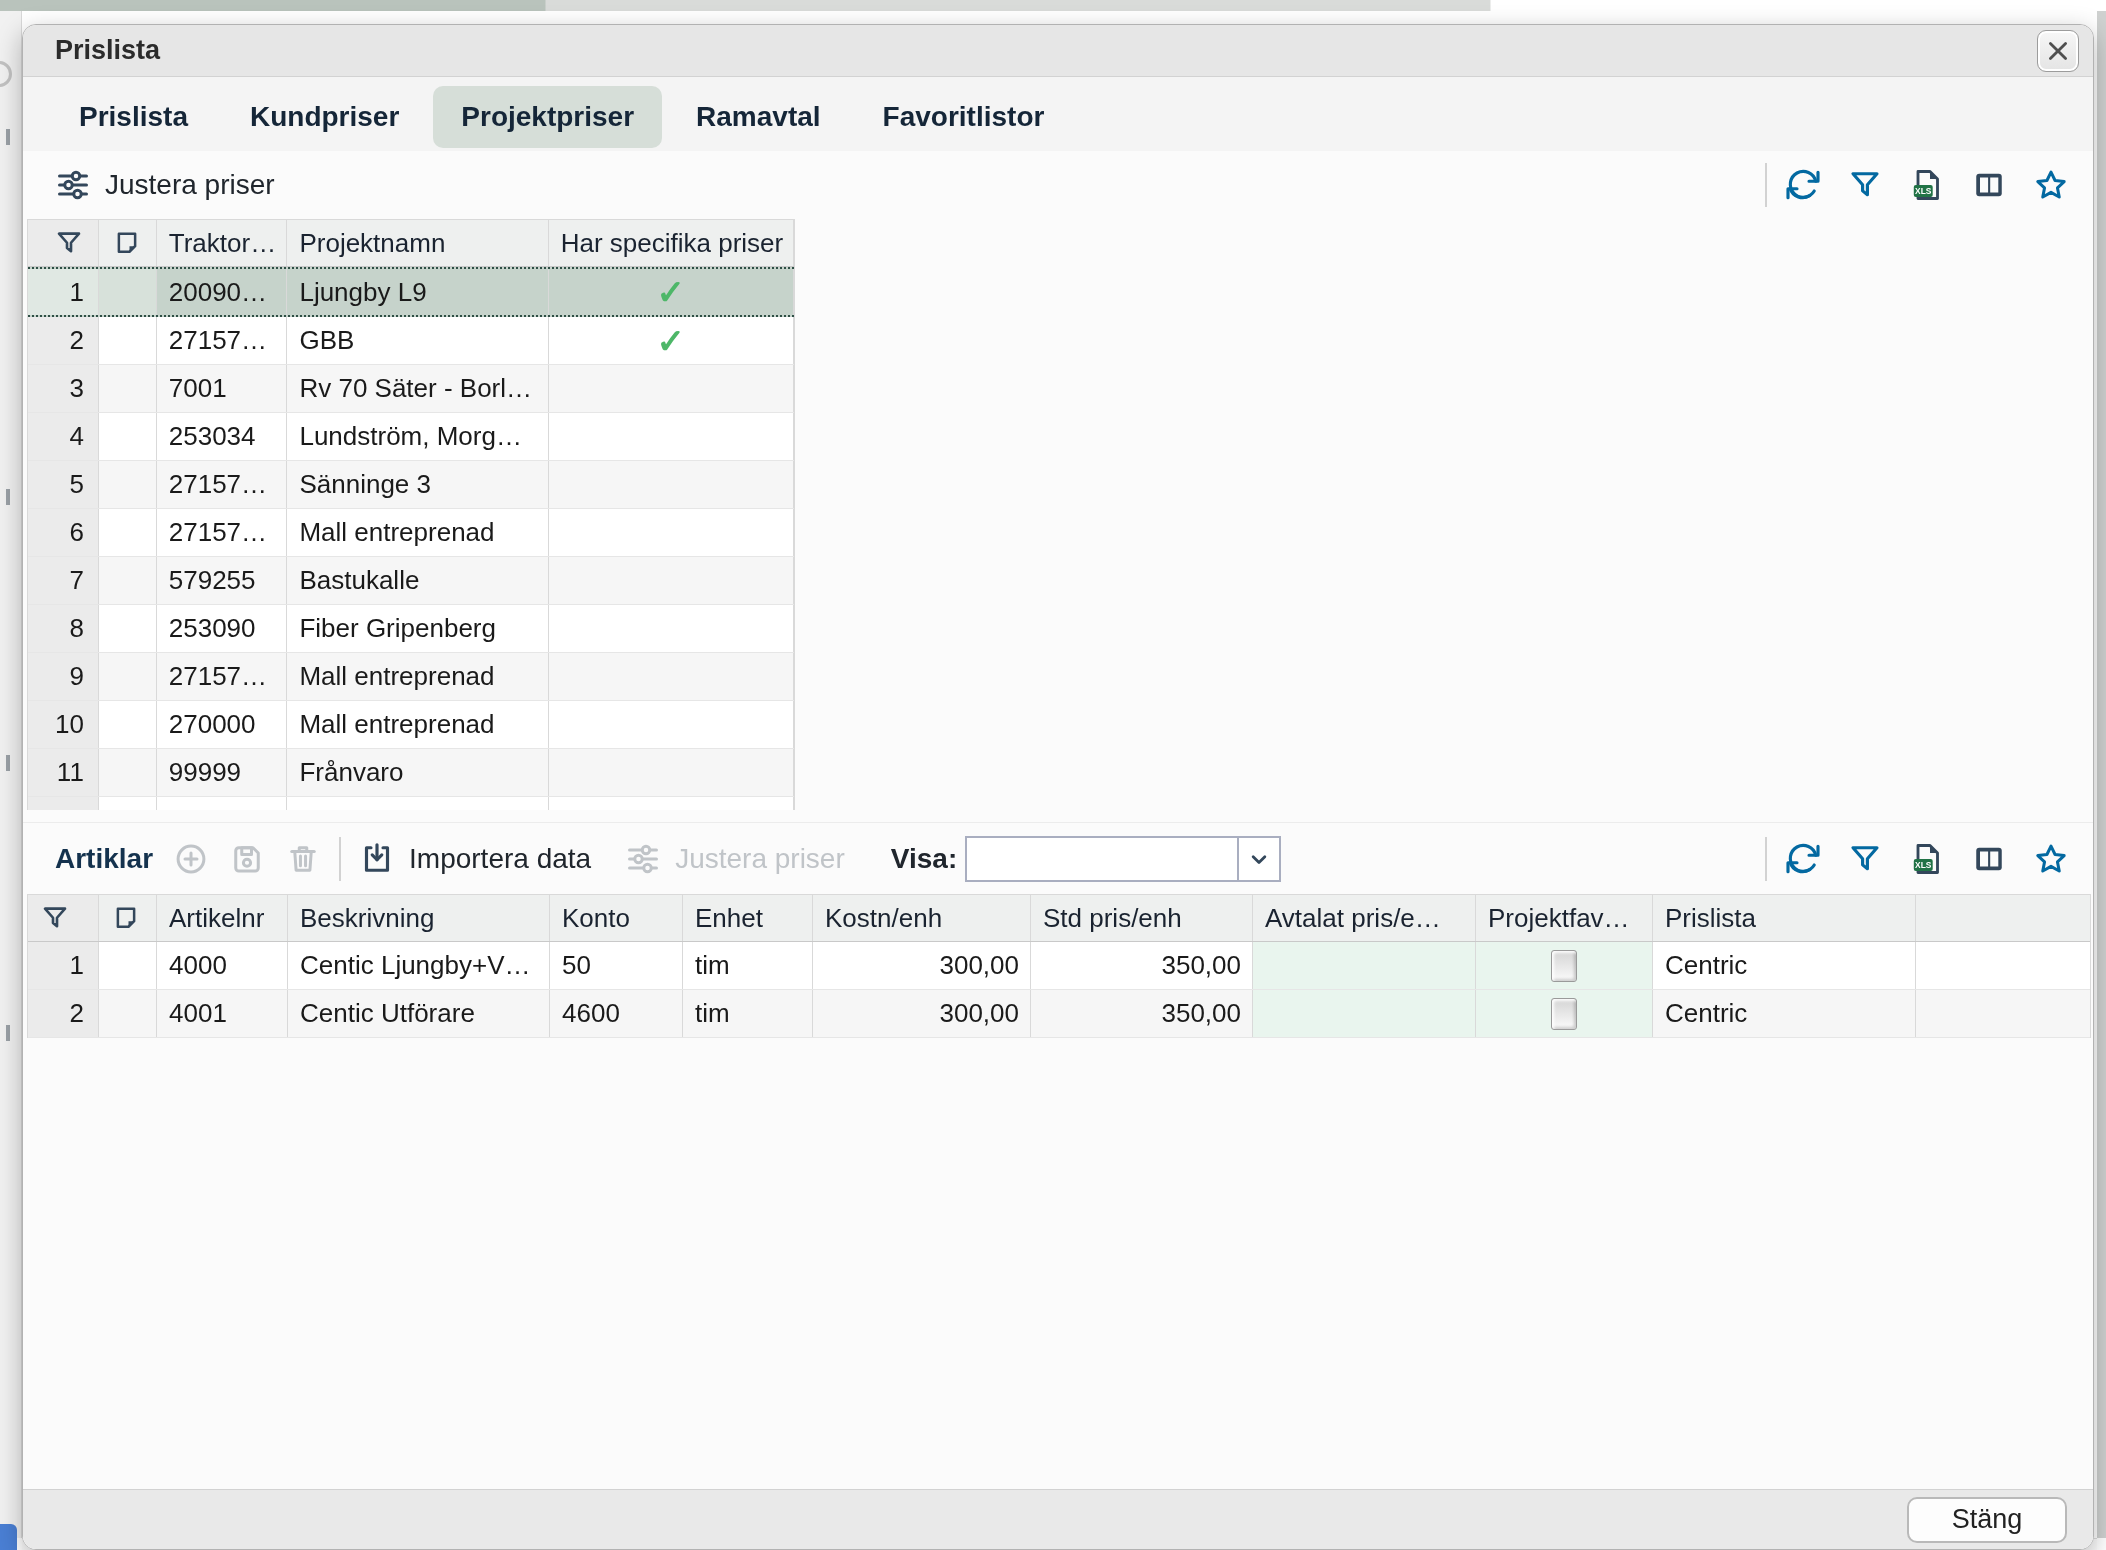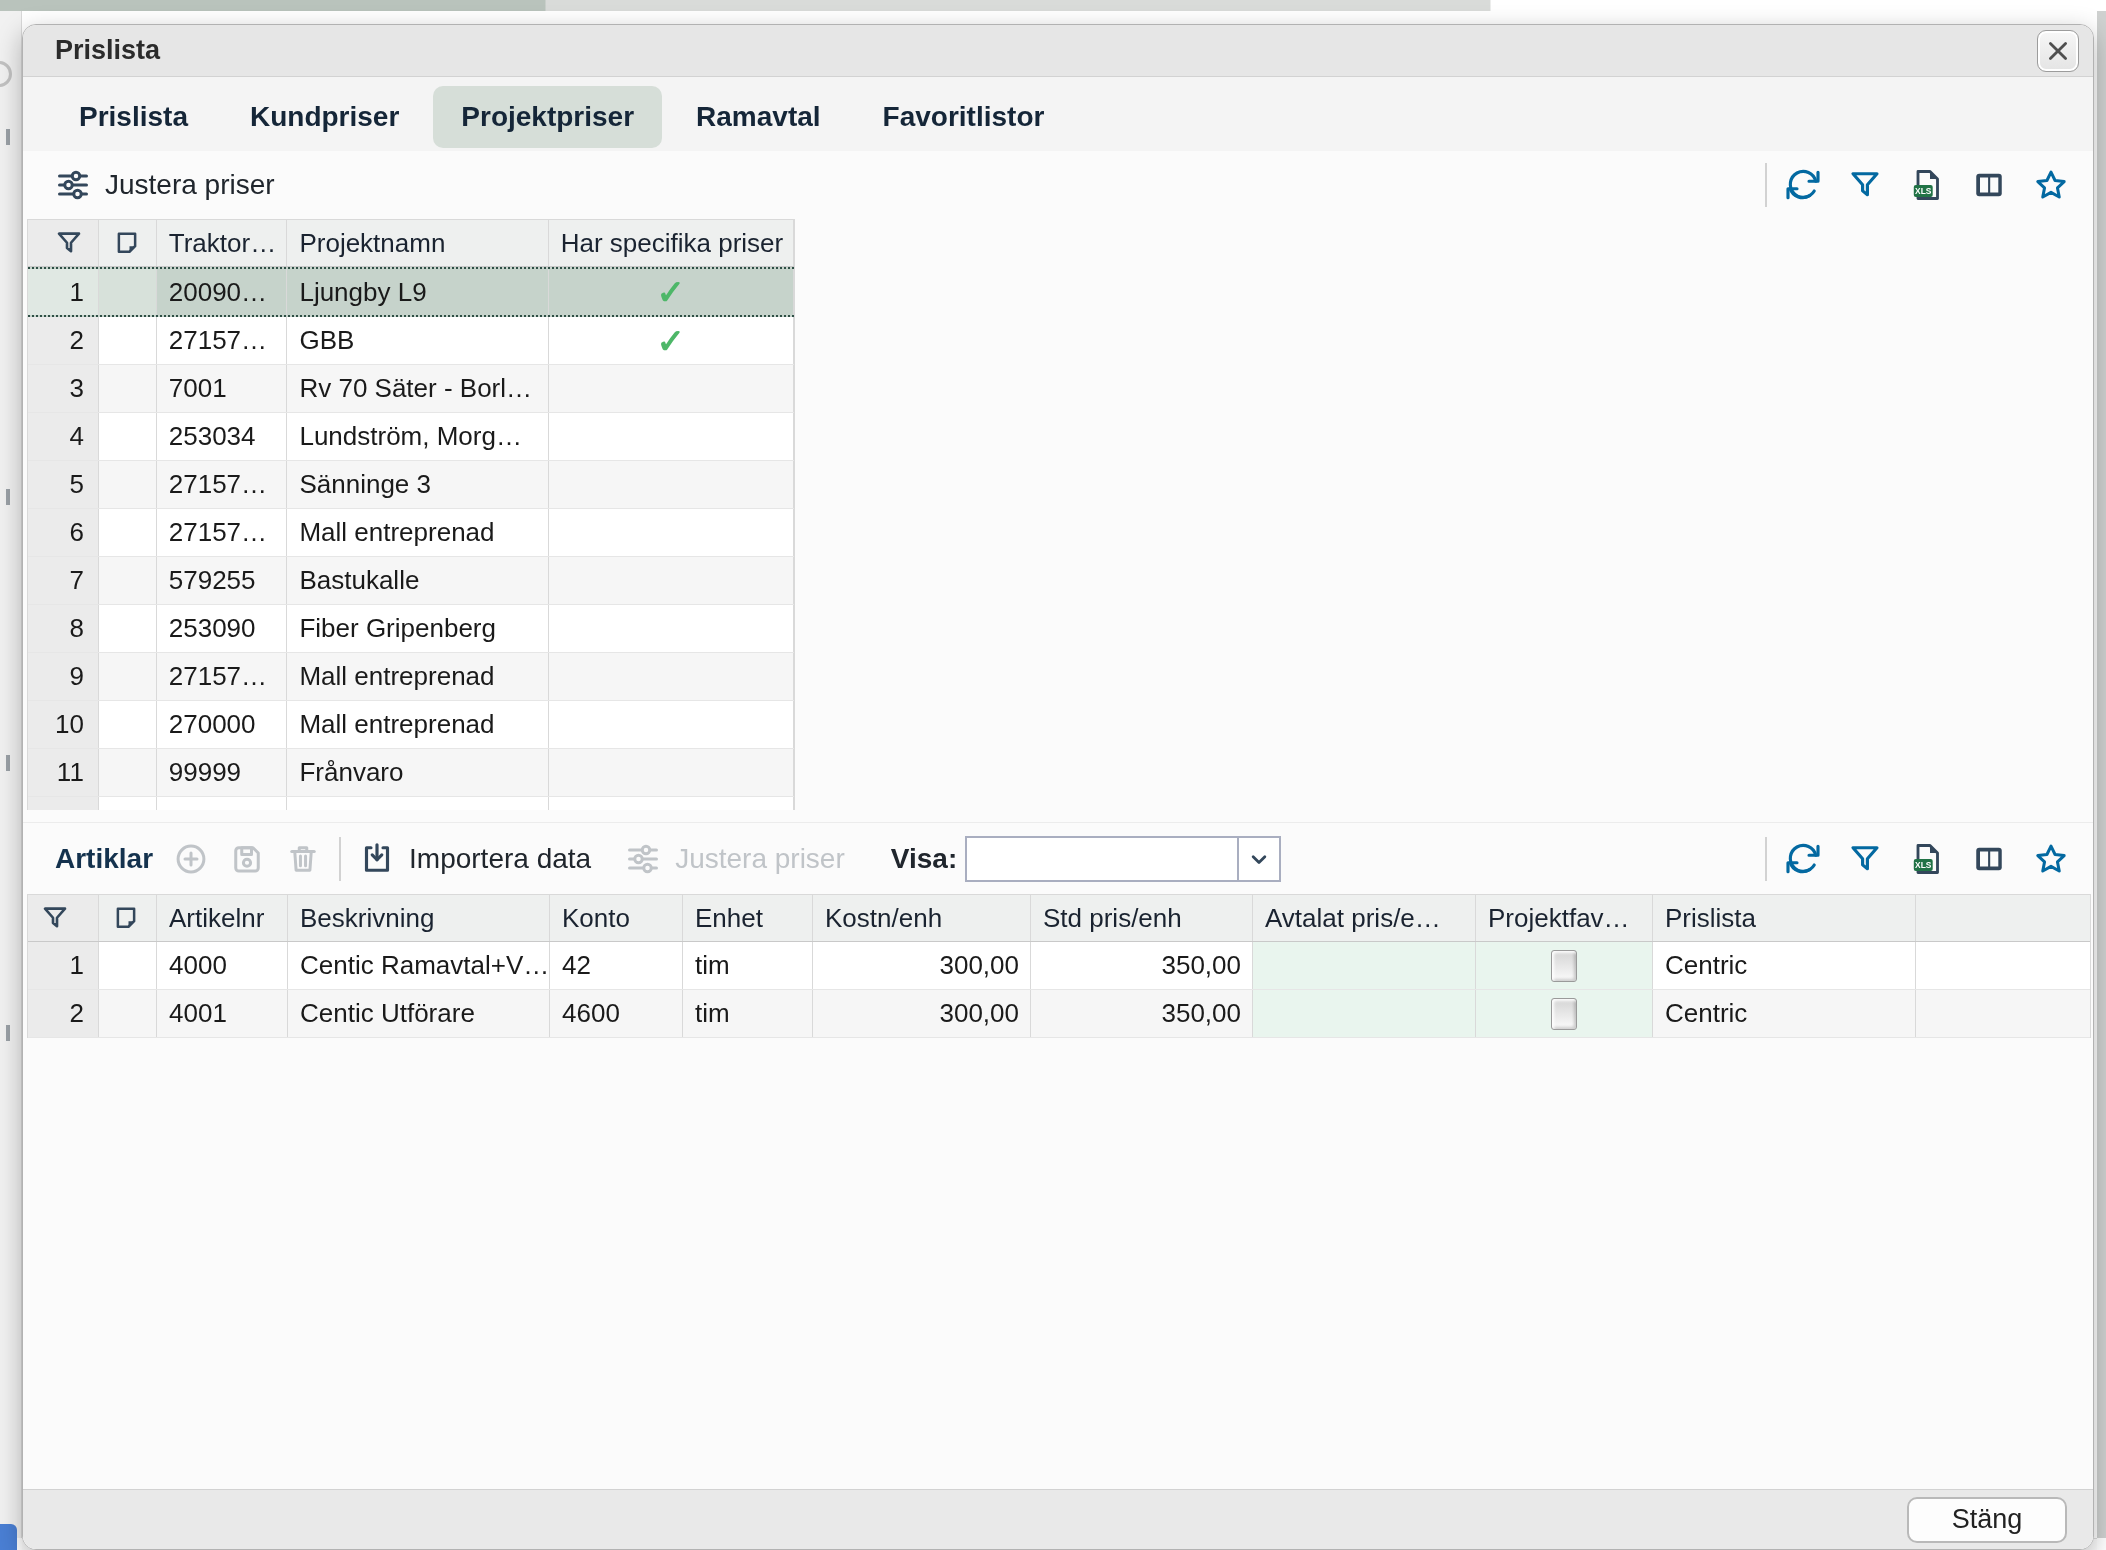--- a/index.html
+++ b/index.html
@@ -426,22 +426,22 @@
         <div class="th c-avtalat">Avtalat pris/e…</div>
         <div class="th c-pfav">Projektfav…</div>
         <div class="th c-prislista">Prislista</div>
         <div class="th c-filler"></div>
       </div>
 
       <div class="tr">
         <div class="td c-num">1</div>
         <div class="td c-note"></div>
         <div class="td c-artnr">4000</div>
-        <div class="td c-beskr">Centic Ramavtal+V…</div>
-        <div class="td c-konto">42</div>
+        <div class="td c-beskr">Centic Ljungby+V…</div>
+        <div class="td c-konto">50</div>
         <div class="td c-enhet">tim</div>
         <div class="td c-kostn num-right">300,00</div>
         <div class="td c-std num-right">350,00</div>
         <div class="td c-avtalat"></div>
         <div class="td c-pfav">
             <div class="checkbox3d"></div>
           </div>
         <div class="td c-prislista">Centric</div>
         <div class="td c-filler"></div>
       </div>

